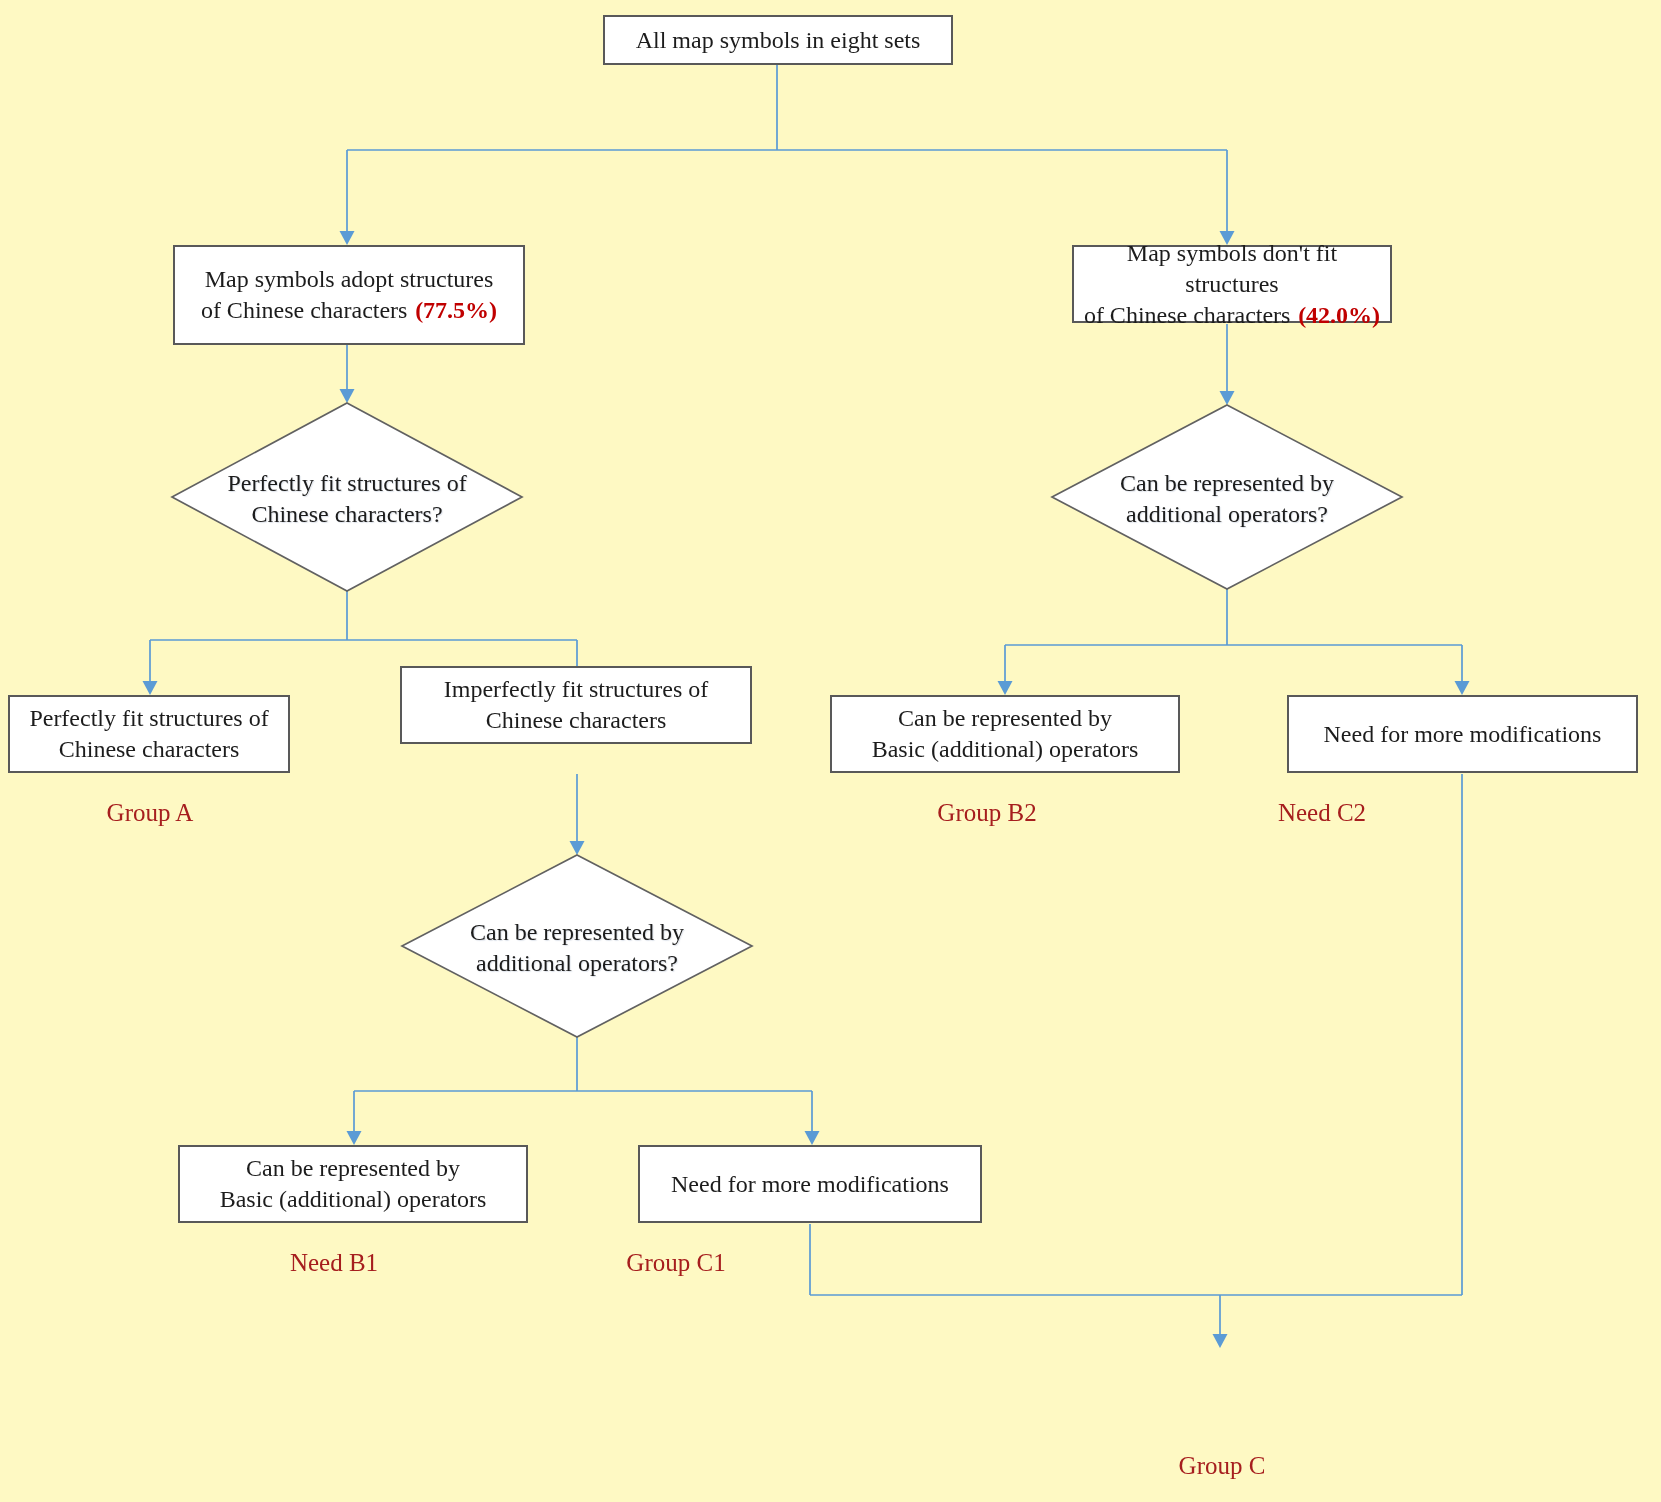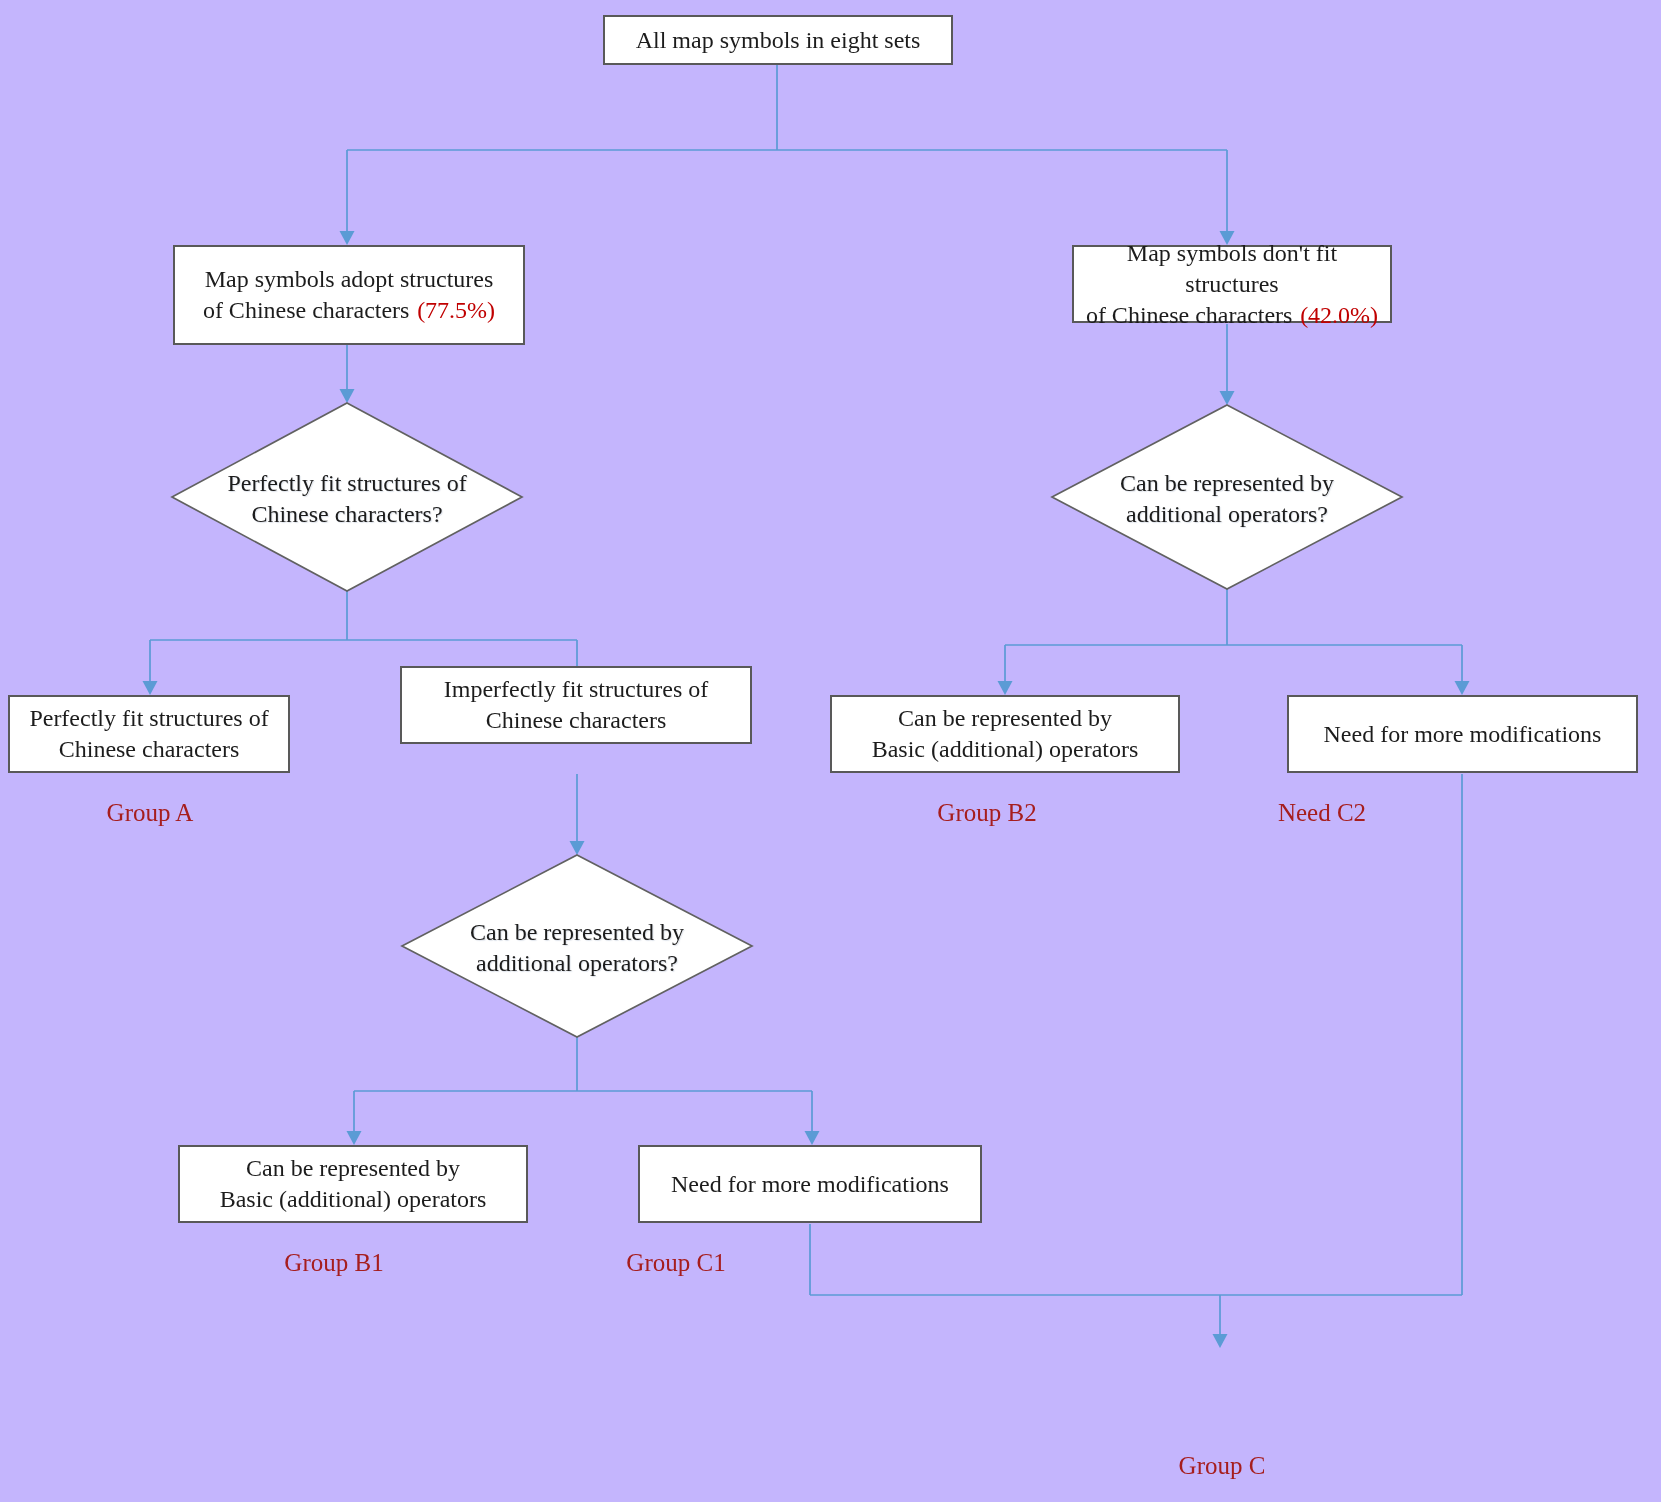--- a/index.html
+++ b/index.html
@@ -1,38 +1,38 @@
 <!DOCTYPE html>
 <html><head>
 <meta charset="utf-8">
 <style>
   html,body{margin:0;padding:0;background:#ffffff;}
   .canvas{
     position:relative;
     width:1661px;height:1502px;
-    background:#c4b5fd;
+    background:#fef9c3;
     font-family:"Liberation Serif","DejaVu Serif",serif;
     color:#1c1c1c;
     overflow:hidden;
   }
   svg.layer{position:absolute;left:0;top:0;}
   .box{
     position:absolute;
     background:#ffffff;
     border:2px solid #595959;
     box-sizing:border-box;
     display:flex;align-items:center;justify-content:center;
     text-align:center;
   }
   .box-text{
     font-size:24px;line-height:31px;
     white-space:pre-line;
     padding:0 4px;
   }
-  .pct{font-weight:normal;margin-left:0.32em;}
+  .pct{font-weight:bold;margin-left:0.32em;}
   .diamond-text{
     position:absolute;
     transform:translate(-50%,-50%);
     width:300px;
     text-align:center;
     font-size:24px;line-height:31px;
     white-space:pre-line;
     text-shadow:1px 1px 1px rgba(120,140,170,0.25);
   }
   .group-label{
@@ -130,17 +130,17 @@
   <div class="diamond-text" style="left:347px;top:499px">Perfectly fit structures of
 Chinese characters?</div>
   <div class="diamond-text" style="left:1227px;top:499px">Can be represented by
 additional operators?</div>
   <div class="diamond-text" style="left:577px;top:948px">Can be represented by
 additional operators?</div>
 
   <div class="group-label group-red" style="left:150px;top:813px">Group A</div>
   <div class="group-label group-red" style="left:987px;top:813px">Group B2</div>
   <div class="group-label group-red" style="left:1322px;top:813px">Need C2</div>
-  <div class="group-label group-red" style="left:334px;top:1263px">Group B1</div>
+  <div class="group-label group-red" style="left:334px;top:1263px">Need B1</div>
   <div class="group-label group-red" style="left:676px;top:1263px">Group C1</div>
   <div class="group-label group-red" style="left:1222px;top:1466px">Group C</div>
 
 </div>
 
 </body></html>

